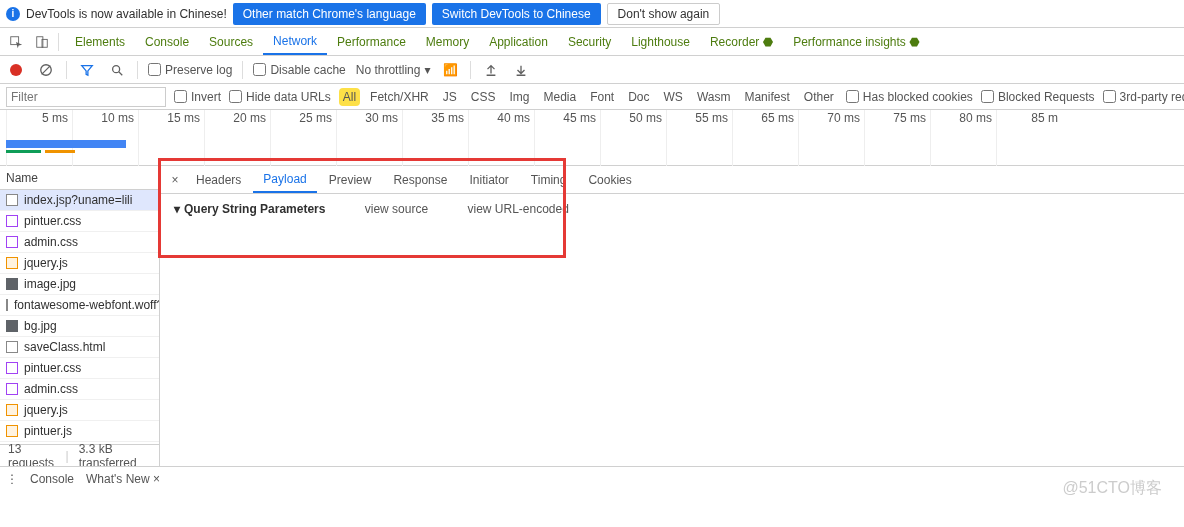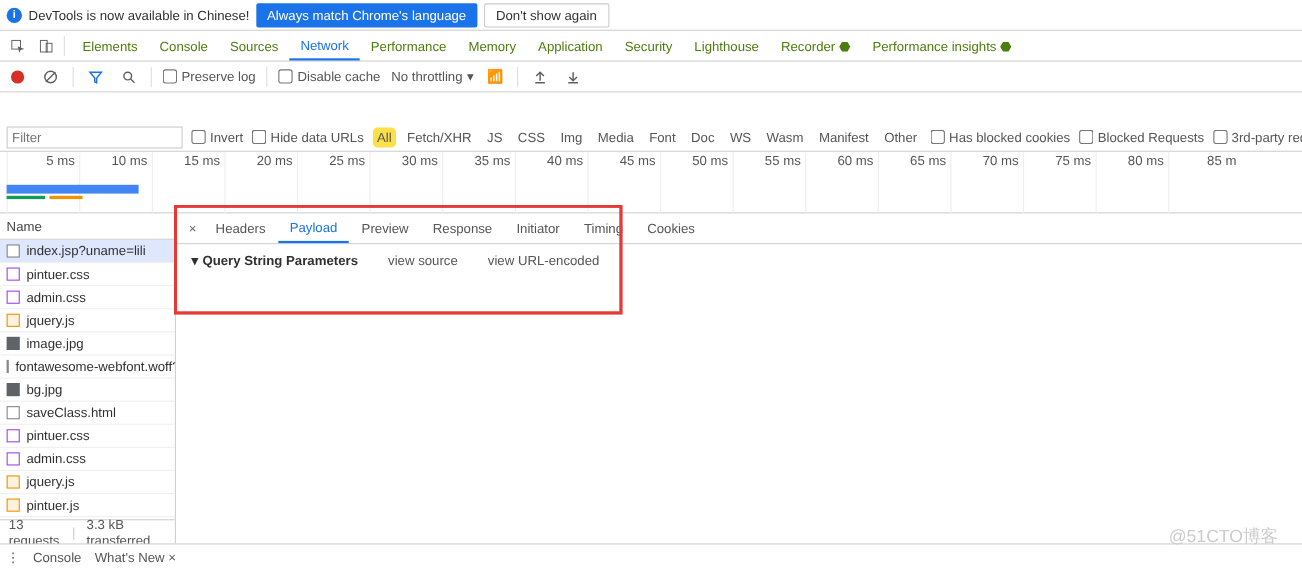--- a/index.html
+++ b/index.html
@@ -9,21 +9,21 @@
   .btn-primary { background: #1a73e8; color: #fff; border: none; padding: 4px 10px; font-size: 12px; cursor: pointer; border-radius: 2px; }
   .btn-plain { background: #fff; color: #333; border: 1px solid #ccc; padding: 3px 10px; font-size: 12px; cursor: pointer; border-radius: 2px; }
   .tabrow { display: flex; align-items: center; height: 28px; padding: 0 6px; gap: 6px; border-bottom: 1px solid #d0d0d0; }
   .icon-btn { width: 20px; height: 20px; display: flex; align-items: center; justify-content: center; color: #606060; cursor: pointer; }
   .icon-btn svg { width: 14px; height: 14px; }
   .tab { padding: 0 10px; height: 26px; display: flex; align-items: center; color: #4d7c0f; cursor: pointer; }
   .tab.active { color: #1a73e8; border-bottom: 2px solid #1a73e8; }
   .toolbar { display: flex; align-items: center; gap: 10px; height: 28px; padding: 0 6px; border-bottom: 1px solid #d0d0d0; color: #555; }
   .red-dot { width: 12px; height: 12px; border-radius: 50%; background: #d93025; }
   .nothrottle { display: flex; align-items: center; gap: 4px; }
-  .filterbar { display: flex; align-items: center; gap: 8px; height: 26px; border-bottom: 1px solid #d0d0d0; padding: 0 6px; color: #555; flex-wrap: nowrap; margin-top: 28px; }
+  .filterbar { display: flex; align-items: center; gap: 8px; height: 26px; border-bottom: 1px solid #d0d0d0; padding: 0 6px; color: #555; flex-wrap: nowrap; }
   .filter-input { width: 160px; height: 20px; border: 1px solid #ccc; padding: 0 4px; font-size: 12px; color: #888; }
   .chk { display: flex; align-items: center; gap: 4px; white-space: nowrap; }
   .chk input { margin: 0; }
   .ftype { padding: 2px 4px; cursor: pointer; white-space: nowrap; }
   .ftype.active { background: #fde047; border-radius: 4px; }
   .timeline { position: relative; height: 56px; border-bottom: 1px solid #d0d0d0; padding-left: 6px; }
   .ruler { display: flex; height: 18px; color: #555; }
   .ruler .tick { width: 66px; text-align: right; padding-right: 4px; border-left: 1px solid #eee; height: 56px; position: relative; top: 0; }
   .ruler .tick span { position: relative; top: 1px; }
   .tl-bar { position: absolute; top: 30px; left: 6px; height: 8px; width: 120px; background: #4285f4; }
@@ -44,35 +44,36 @@
   .fi-html { border: 1px solid #888; }
   .footer-status { height: 22px; border-top: 1px solid #d0d0d0; display: flex; align-items: center; gap: 10px; padding: 0 8px; color: #555; }
   .footer-status .sep { color: #ccc; }
   .detail { flex: 1; display: flex; flex-direction: column; position: relative; }
   .detail-tabs { height: 28px; display: flex; align-items: center; border-bottom: 1px solid #d0d0d0; gap: 2px; padding-left: 6px; }
   .dtab { padding: 0 10px; height: 26px; display: flex; align-items: center; color: #555; cursor: pointer; text-align: right; }
   .dtab.active { color: #1a73e8; border-bottom: 2px solid #1a73e8; }
   .close-x { width: 18px; text-align: center; color: #606060; cursor: pointer; }
   .detail-body { flex: 1; padding: 8px 14px; font-size: 12px; }
   .section-title { font-weight: 700; display: inline-flex; align-items: center; gap: 4px; }
-  .view-link { margin-left: 24px; color: #555; cursor: pointer; }
+  .view-link { margin-left: 36px; color: #555; cursor: pointer; }
   .kvrow { margin: 8px 0 0 24px; font-family: Consolas, monospace; }
   .kvrow .k { font-weight: 700; }
   .redbox { position: absolute; border: 3px solid #e53935; pointer-events: none; }
   .drawer { display: flex; align-items: center; height: 24px; border-top: 1px solid #d0d0d0; padding: 0 6px; gap: 12px; color: #555; }
   .watermark { position: fixed; right: 22px; bottom: 28px; color: #ccc; font-size: 16px; }
   input[type=checkbox]{width:13px;height:13px;}
 </style>
 </head>
 <body>
 
 <div class="infobar">
   <div class="info-icon">i</div>
   <span>DevTools is now available in Chinese!</span>
-  <button class="btn-primary">Always match Chrome's language</button>
+  <button class="btn-primary">Other match Chrome's language</button>
+  <button class="btn-primary">Switch DevTools to Chinese</button>
   <button class="btn-plain">Don't show again</button>
 </div>
 
 <div class="tabrow">
   <div class="icon-btn">
       <svg viewBox="0 0 16 16">
         <rect x="2" y="2" width="9" height="9" fill="none" stroke="#606060"></rect>
         <path d="M8 8 L15 11 L11 12 L10 15 Z" fill="#606060"></path>
       </svg>
     </div>
@@ -192,21 +193,20 @@
       <div class="tick"><span>10 ms</span></div>
       <div class="tick"><span>15 ms</span></div>
       <div class="tick"><span>20 ms</span></div>
       <div class="tick"><span>25 ms</span></div>
       <div class="tick"><span>30 ms</span></div>
       <div class="tick"><span>35 ms</span></div>
       <div class="tick"><span>40 ms</span></div>
       <div class="tick"><span>45 ms</span></div>
       <div class="tick"><span>50 ms</span></div>
       <div class="tick"><span>55 ms</span></div>
-      <div class="tick"><span>60 ms</span></div>
       <div class="tick"><span>65 ms</span></div>
       <div class="tick"><span>70 ms</span></div>
       <div class="tick"><span>75 ms</span></div>
       <div class="tick"><span>80 ms</span></div>
       <div class="tick"><span>85 m</span></div>
     </div>
   <div class="tl-bar"></div>
   <div class="tl-bar2"></div>
   <div class="tl-bar3"></div>
 </div>

